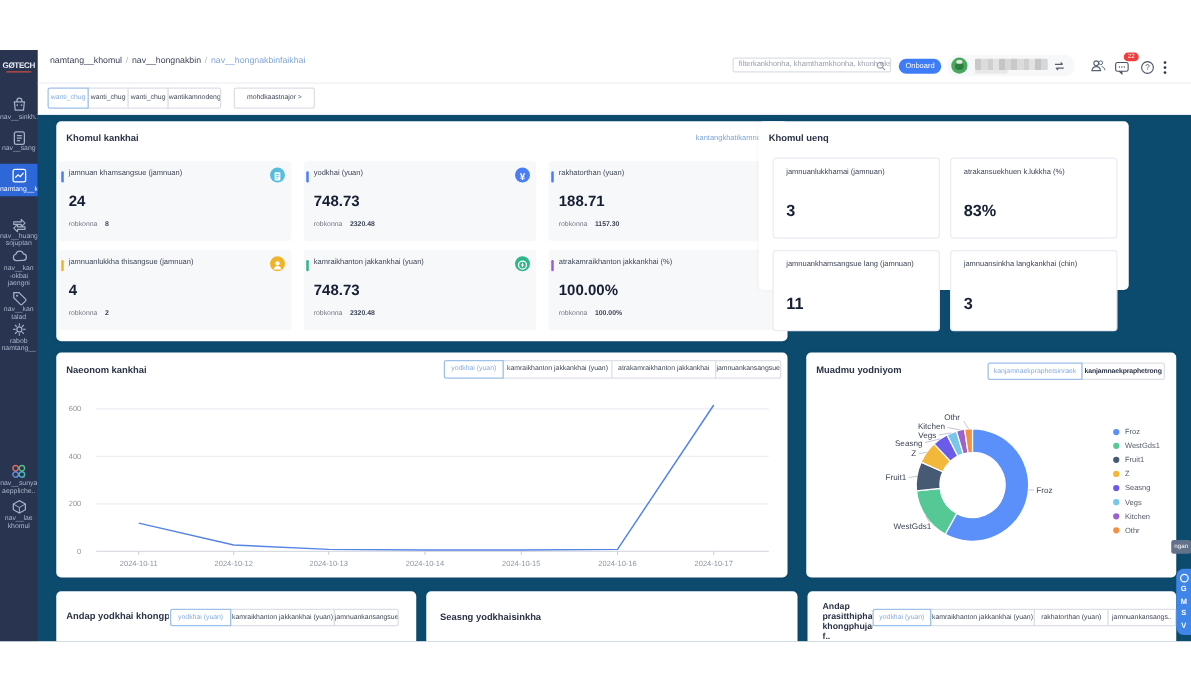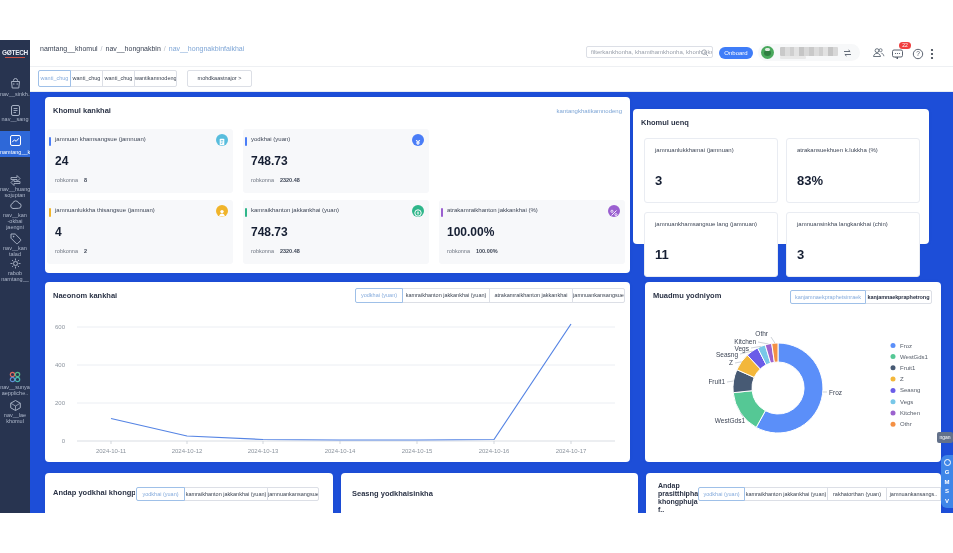--- a/index.html
+++ b/index.html
@@ -1,17 +1,17 @@
 <!DOCTYPE html>
 <html><head>
 <meta charset="utf-8">
 <style>
 *{margin:0;padding:0;box-sizing:border-box;font-family:"Liberation Sans",sans-serif;}
 html,body{width:953px;height:553px;background:#fff;overflow:hidden;position:relative;}
-.app{position:absolute;left:0;top:40px;width:953px;height:473px;background:#1d4ed8;overflow:hidden;}
+.app{position:absolute;left:0;top:40px;width:953px;height:473px;background:#0c4a6e;overflow:hidden;}
 
 .side{position:absolute;left:0;top:0;width:30px;height:473px;background:#283450;z-index:5;}
 .logo{position:absolute;left:0;top:9px;width:30px;text-align:center;color:#e8ecf4;font-size:6px;font-weight:bold;letter-spacing:-0.5px;}
 .logo u{display:block;height:1px;background:#c94f42;width:20px;margin:1px auto 0;}
 .mi{position:absolute;left:0;width:30px;text-align:center;}
 .mi svg{display:block;margin:0 auto;}
 .ml{position:absolute;left:0;width:30px;text-align:center;font-size:5.5px;color:#aeb8cb;line-height:6px;white-space:nowrap;overflow:hidden;}
 .mact{position:absolute;left:0;width:30px;background:#2e68d8;}
 .mact .ml{color:#fff;}
 
@@ -199,20 +199,30 @@
     </div>
     <div class="tile" style="left:198px;top:32px;width:186px;height:64px;">
       <div class="bar" style="background:#4a7df7"></div>
         <div class="tt">yodkhai (yuan)</div>
       <div class="icircle" style="background:#4a7df7"><svg width="12" height="12" viewBox="0 0 12 12">
             <text x="6" y="8.8" font-size="8" text-anchor="middle" fill="#fff" font-weight="bold">¥</text>
           </svg></div>
       <div class="num">748.73</div>
       <div class="sub">robkonna<b>2320.48</b></div>
     </div>
+    <div class="tile" style="left:394px;top:32px;width:186px;height:64px;">
+      <div class="bar" style="background:#4a7df7"></div>
+        <div class="tt">rakhatorthan (yuan)</div>
+      <div class="icircle" style="background:#45c0c8"><svg width="12" height="12" viewBox="0 0 12 12">
+            <rect x="3" y="3.2" width="6" height="5.6" rx="0.8" fill="#fff"></rect>
+            <path d="M4.3 5h3.4M4.3 6.6h2" stroke="#45c0c8" stroke-width="0.7"></path>
+          </svg></div>
+      <div class="num">188.71</div>
+      <div class="sub">robkonna<b>1157.30</b></div>
+    </div>
     <div class="tile" style="left:2px;top:103px;width:186px;height:64px;">
       <div class="bar" style="background:#f0b42a"></div>
         <div class="tt">jamnuanlukkha thisangsue (jamnuan)</div>
       <div class="icircle" style="background:#f0b42a"><svg width="12" height="12" viewBox="0 0 12 12">
             <circle cx="6" cy="4.6" r="1.7" fill="#fff"></circle>
             <path d="M3 9.5c0.4-2 1.6-3 3-3s2.6 1 3 3z" fill="#fff"></path>
           </svg></div>
       <div class="num">4</div>
       <div class="sub">robkonna<b>2</b></div>
     </div>
@@ -232,21 +242,21 @@
       <div class="icircle" style="background:#9a5fd0"><svg width="12" height="12" viewBox="0 0 12 12">
             <path d="M3.5 8.5l5-5" stroke="#fff" stroke-width="0.9"></path>
             <circle cx="4" cy="4.3" r="1.1" fill="none" stroke="#fff" stroke-width="0.8"></circle>
             <circle cx="8" cy="7.7" r="1.1" fill="none" stroke="#fff" stroke-width="0.8"></circle>
           </svg></div>
       <div class="num">100.00%</div>
       <div class="sub">robkonna<b>100.00%</b></div>
     </div>
   </div>
 
-  <div class="card" style="left:633px;top:57px;width:296px;height:135px;margin-top:12px;">
+  <div class="card" style="left:607px;top:57px;width:296px;height:135px;">
     <div class="ctitle" style="left:8px;top:9px;">Khomul uenq</div>
     <div class="wtile" style="left:11px;top:29px;width:134px;height:65px;">
       <div class="tt">jamnuanlukkhamai (jamnuan)</div>
         <div class="num">3</div>
     </div>
     <div class="wtile" style="left:153px;top:29px;width:134px;height:65px;">
       <div class="tt">atrakansuekhuen k.lukkha (%)</div>
         <div class="num">83%</div>
     </div>
     <div class="wtile" style="left:11px;top:103px;width:134px;height:65px;">

